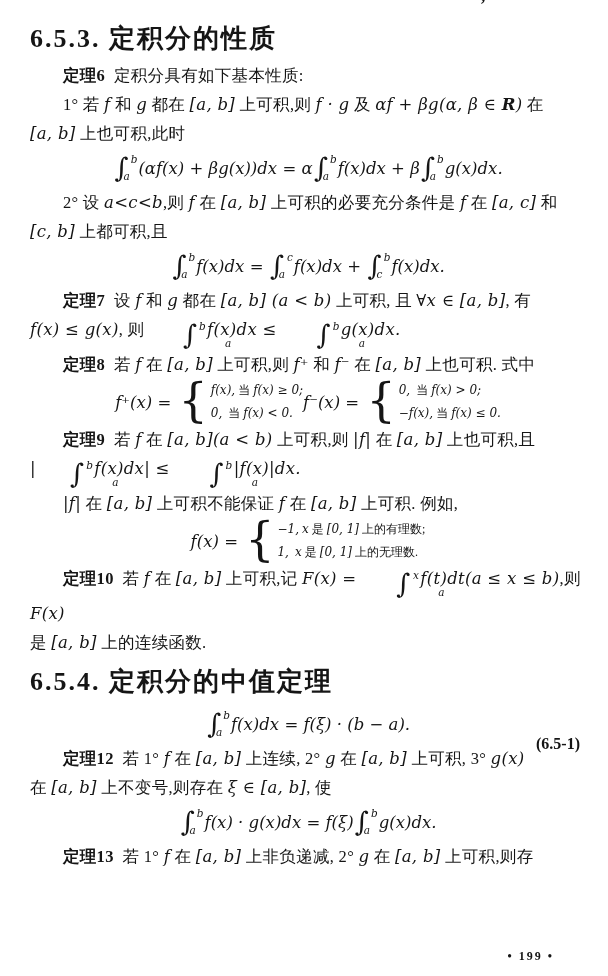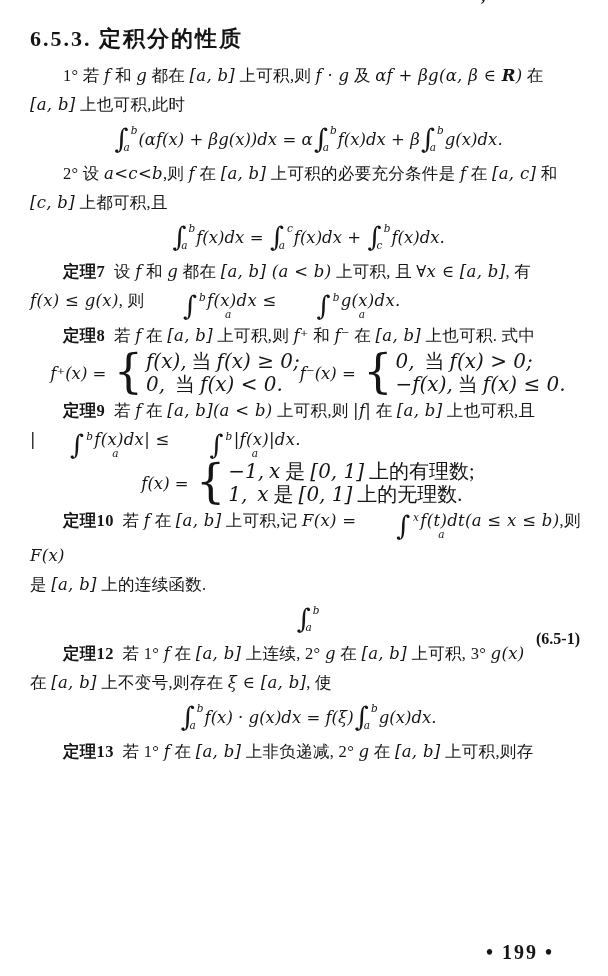--- a/index.html
+++ b/index.html
@@ -18,21 +18,21 @@
     line-height: 29px;
     letter-spacing: 0.3px;
     white-space: pre-wrap;
   }
   .para.indent { text-indent: 33px; }
   .seg-bold { font-weight: 700; }
   .seg-text { font-style: normal; }
   .seg-math { font-family: "DejaVu Serif", serif; font-style: italic; }
   .seg-math-bold { font-weight: 700; }
   .section-heading {
-    font-size: 22px;
+    font-size: 26px;
     font-weight: 700;
     letter-spacing: 2px;
     margin: 11px 0 8px 0;
     line-height: 28px;
   }
   .formula-line {
     display: flex;
     justify-content: center;
     align-items: center;
     min-height: 40px;
@@ -84,57 +84,60 @@
     font-weight: 400;
     line-height: 1;
     margin: 0 3px 0 2px;
     transform: translateY(-2px);
     font-family: "DejaVu Serif", serif;
   }
   .case-rows {
     display: inline-flex;
     flex-direction: column;
     text-align: left;
-    font-size: 20px;
+    font-size: 12px;
     justify-content: space-between;
   }
   .case-row { line-height: 23px; white-space: pre; }
   .footer {
     position: absolute;
     right: 54px;
     bottom: 12px;
     font-weight: 700;
-    font-size: 20px;
+    font-size: 12px;
     letter-spacing: 2px;
     font-family: Liberation Serif, serif;
   }
   .artifact {
     position: absolute;
     top: -5px;
     left: 480px;
     font-size: 18px;
     font-weight: 700;
   }
 </style>
 </head>
 <body>
 
 <div class="page">
   <span class="artifact">’</span>
   <div>
       <div class="section-heading">6.5.3. 定积分的性质</div>
+      <div class="para indent"><span class="seg-bold">定理6</span><span class="seg-text">  定积分具有如下基本性质:</span></div>
       <div class="para indent"><span class="seg-text">1° 若 </span><span class="seg-math">f</span><span class="seg-text"> 和 </span><span class="seg-math">g</span><span class="seg-text"> 都在 </span><span class="seg-math">[a, b]</span><span class="seg-text"> 上可积,则 </span><span class="seg-math">f · g</span><span class="seg-text"> 及 </span><span class="seg-math">αf + βg(α, β ∈ </span><span class="seg-math seg-math-bold">R</span><span class="seg-math">)</span><span class="seg-text"> 在</span><br><span class="seg-math">[a, b]</span><span class="seg-text"> 上也可积,此时</span></div>
       <div class="formula-line"><span class="intwrap"><span class="int-sign">∫</span><span class="int-lims"><span class="int-up">b</span><span class="int-lo">a</span></span></span><span class="seg-math">(αf(x) + βg(x))dx = α</span><span class="intwrap"><span class="int-sign">∫</span><span class="int-lims"><span class="int-up">b</span><span class="int-lo">a</span></span></span><span class="seg-math">f(x)dx + β</span><span class="intwrap"><span class="int-sign">∫</span><span class="int-lims"><span class="int-up">b</span><span class="int-lo">a</span></span></span><span class="seg-math">g(x)dx.</span></div>
       <div class="para indent"><span class="seg-text">2° 设 </span><span class="seg-math">a&lt;c&lt;b</span><span class="seg-text">,则 </span><span class="seg-math">f</span><span class="seg-text"> 在 </span><span class="seg-math">[a, b]</span><span class="seg-text"> 上可积的必要充分条件是 </span><span class="seg-math">f</span><span class="seg-text"> 在 </span><span class="seg-math">[a, c]</span><span class="seg-text"> 和</span><br><span class="seg-math">[c, b]</span><span class="seg-text"> 上都可积,且</span></div>
       <div class="formula-line"><span class="intwrap"><span class="int-sign">∫</span><span class="int-lims"><span class="int-up">b</span><span class="int-lo">a</span></span></span><span class="seg-math">f(x)dx = </span><span class="intwrap"><span class="int-sign">∫</span><span class="int-lims"><span class="int-up">c</span><span class="int-lo">a</span></span></span><span class="seg-math">f(x)dx + </span><span class="intwrap"><span class="int-sign">∫</span><span class="int-lims"><span class="int-up">b</span><span class="int-lo">c</span></span></span><span class="seg-math">f(x)dx.</span></div>
       <div class="para indent"><span class="seg-bold">定理7</span><span class="seg-text">  设 </span><span class="seg-math">f</span><span class="seg-text"> 和 </span><span class="seg-math">g</span><span class="seg-text"> 都在 </span><span class="seg-math">[a, b] (a &lt; b)</span><span class="seg-text"> 上可积, 且 </span><span class="seg-math">∀x ∈ [a, b]</span><span class="seg-text">, 有</span><br><span class="seg-math">f(x) ≤ g(x)</span><span class="seg-text">, 则 </span><span class="intwrap"><span class="int-sign">∫</span><span class="int-lims"><span class="int-up">b</span><span class="int-lo">a</span></span></span><span class="seg-math">f(x)dx ≤ </span><span class="intwrap"><span class="int-sign">∫</span><span class="int-lims"><span class="int-up">b</span><span class="int-lo">a</span></span></span><span class="seg-math">g(x)dx.</span></div>
       <div class="para indent"><span class="seg-bold">定理8</span><span class="seg-text">  若 </span><span class="seg-math">f</span><span class="seg-text"> 在 </span><span class="seg-math">[a, b]</span><span class="seg-text"> 上可积,则 </span><span class="seg-math">f⁺</span><span class="seg-text"> 和 </span><span class="seg-math">f⁻</span><span class="seg-text"> 在 </span><span class="seg-math">[a, b]</span><span class="seg-text"> 上也可积. 式中</span></div>
       <div class="formula-line"><span class="caseswrap"><span class="seg-math">f⁺(x) = </span><span class="brace">{</span><span class="case-rows"><span class="case-row"><span class="seg-math">f(x),</span><span class="seg-text"> 当 </span><span class="seg-math">f(x) ≥ 0;</span></span><span class="case-row"><span class="seg-math">0,</span><span class="seg-text">  当 </span><span class="seg-math">f(x) &lt; 0.</span></span></span></span><span class="caseswrap"><span class="seg-math">f⁻(x) = </span><span class="brace">{</span><span class="case-rows"><span class="case-row"><span class="seg-math">0,</span><span class="seg-text">  当 </span><span class="seg-math">f(x) &gt; 0;</span></span><span class="case-row"><span class="seg-math">−f(x),</span><span class="seg-text"> 当 </span><span class="seg-math">f(x) ≤ 0.</span></span></span></span></div>
       <div class="para indent"><span class="seg-bold">定理9</span><span class="seg-text">  若 </span><span class="seg-math">f</span><span class="seg-text"> 在 </span><span class="seg-math">[a, b](a &lt; b)</span><span class="seg-text"> 上可积,则 </span><span class="seg-math">|f|</span><span class="seg-text"> 在 </span><span class="seg-math">[a, b]</span><span class="seg-text"> 上也可积,且</span><br><span class="seg-math">|</span><span class="intwrap"><span class="int-sign">∫</span><span class="int-lims"><span class="int-up">b</span><span class="int-lo">a</span></span></span><span class="seg-math">f(x)dx| ≤ </span><span class="intwrap"><span class="int-sign">∫</span><span class="int-lims"><span class="int-up">b</span><span class="int-lo">a</span></span></span><span class="seg-math">|f(x)|dx.</span></div>
+      <div class="para indent"><span class="seg-math">|f|</span><span class="seg-text"> 在 </span><span class="seg-math">[a, b]</span><span class="seg-text"> 上可积不能保证 </span><span class="seg-math">f</span><span class="seg-text"> 在 </span><span class="seg-math">[a, b]</span><span class="seg-text"> 上可积. 例如,</span></div>
       <div class="formula-line"><span class="caseswrap"><span class="seg-math">f(x) = </span><span class="brace">{</span><span class="case-rows"><span class="case-row"><span class="seg-math">−1,</span><span class="seg-text"> </span><span class="seg-math">x</span><span class="seg-text"> 是 </span><span class="seg-math">[0, 1]</span><span class="seg-text"> 上的有理数;</span></span><span class="case-row"><span class="seg-math">1,</span><span class="seg-text">  </span><span class="seg-math">x</span><span class="seg-text"> 是 </span><span class="seg-math">[0, 1]</span><span class="seg-text"> 上的无理数.</span></span></span></span></div>
       <div class="para indent"><span class="seg-bold">定理10</span><span class="seg-text">  若 </span><span class="seg-math">f</span><span class="seg-text"> 在 </span><span class="seg-math">[a, b]</span><span class="seg-text"> 上可积,记 </span><span class="seg-math">F(x) = </span><span class="intwrap"><span class="int-sign">∫</span><span class="int-lims"><span class="int-up">x</span><span class="int-lo">a</span></span></span><span class="seg-math">f(t)dt(a ≤ x ≤ b)</span><span class="seg-text">,则 </span><span class="seg-math">F(x)</span><br><span class="seg-text">是 </span><span class="seg-math">[a, b]</span><span class="seg-text"> 上的连续函数.</span></div>
-      <div class="formula-line"><span class="intwrap"><span class="int-sign">∫</span><span class="int-lims"><span class="int-up">b</span><span class="int-lo">a</span></span></span><span class="eq-tag">(6.5-1)</span></div>
+      <div class="section-heading">6.5.4. 定积分的中值定理</div>
+      <div class="formula-line"><span class="intwrap"><span class="int-sign">∫</span><span class="int-lims"><span class="int-up">b</span><span class="int-lo">a</span></span></span><span class="seg-math">f(x)dx = f(ξ) · (b − a).</span><span class="eq-tag">(6.5-1)</span></div>
       <div class="para indent"><span class="seg-bold">定理12</span><span class="seg-text">  若 1° </span><span class="seg-math">f</span><span class="seg-text"> 在 </span><span class="seg-math">[a, b]</span><span class="seg-text"> 上连续, 2° </span><span class="seg-math">g</span><span class="seg-text"> 在 </span><span class="seg-math">[a, b]</span><span class="seg-text"> 上可积, 3° </span><span class="seg-math">g(x)</span><br><span class="seg-text">在 </span><span class="seg-math">[a, b]</span><span class="seg-text"> 上不变号,则存在 </span><span class="seg-math">ξ ∈ [a, b]</span><span class="seg-text">, 使</span></div>
       <div class="formula-line"><span class="intwrap"><span class="int-sign">∫</span><span class="int-lims"><span class="int-up">b</span><span class="int-lo">a</span></span></span><span class="seg-math">f(x) · g(x)dx = f(ξ)</span><span class="intwrap"><span class="int-sign">∫</span><span class="int-lims"><span class="int-up">b</span><span class="int-lo">a</span></span></span><span class="seg-math">g(x)dx.</span></div>
       <div class="para indent"><span class="seg-bold">定理13</span><span class="seg-text">  若 1° </span><span class="seg-math">f</span><span class="seg-text"> 在 </span><span class="seg-math">[a, b]</span><span class="seg-text"> 上非负递减, 2° </span><span class="seg-math">g</span><span class="seg-text"> 在 </span><span class="seg-math">[a, b]</span><span class="seg-text"> 上可积,则存</span></div>
     </div>
 </div>
 <div class="footer">• 199 •</div>
 
 </body></html>

